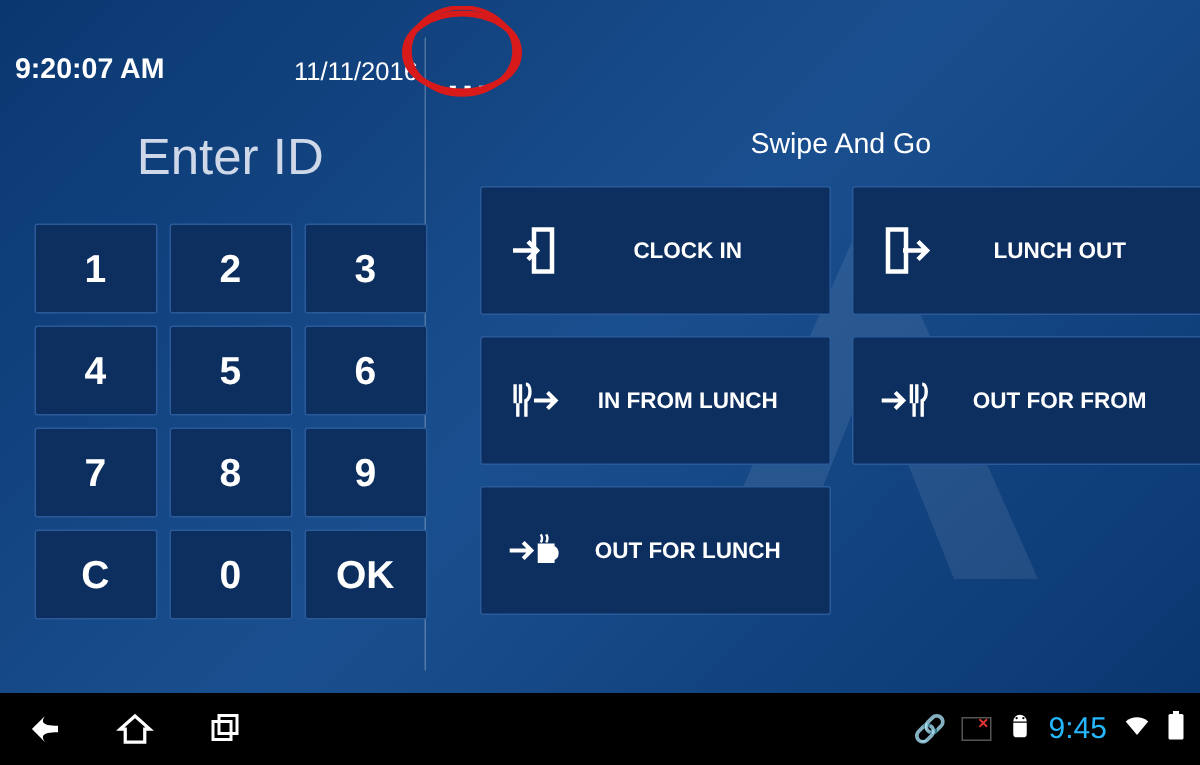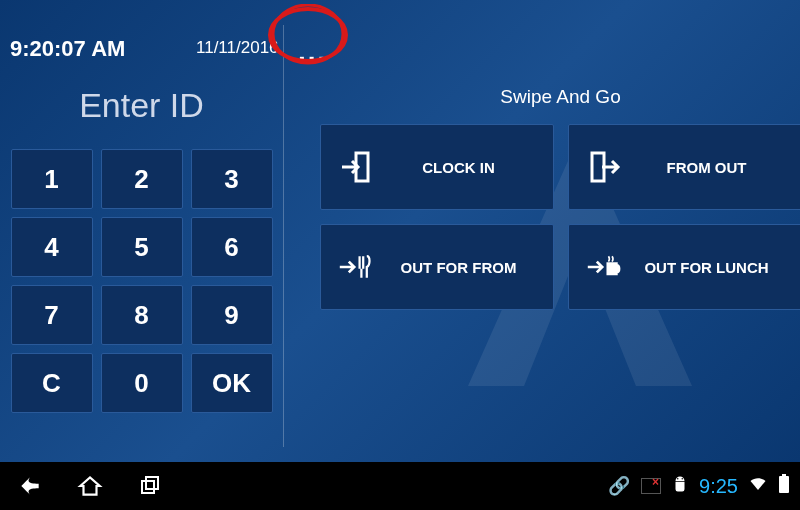--- a/index.html
+++ b/index.html
@@ -36,21 +36,21 @@
     position: absolute;
     top: 0;
     left: 0;
     right: 0;
     height: 60px;
     display: flex;
     align-items: center;
     color: #fff;
     font-size: 20px;
   }
-  .header .time { position:absolute; left:10px; top:36px; font-weight:600; font-size:22px;}
+  .header .time { position:absolute; left:10px; top:36px; font-weight:600; font-size:19px;}
   .header .date { position:absolute; left:196px; top:38px; font-size:17px;}
   .header .more { position:absolute; left:298px; top:36px; font-size:28px; font-weight:700; letter-spacing:2px; cursor:pointer;}
 
   
   .anno {
     position:absolute;
     left:266px; top:4px;
     width:85px; height:62px;
     pointer-events:none;
     z-index:10;
@@ -62,21 +62,21 @@
     left:283px;
     top:25px;
     bottom:15px;
     width:1px;
     background:rgba(255,255,255,0.25);
   }
 
   
   .left {
     position:absolute;
-    left:0; top:60px;
+    left:12px; top:60px;
     width:283px;
     height:402px;
     display:flex;
     flex-direction:column;
     align-items:center;
   }
   .enter-id {
     color:#cfd8e9;
     font-size:34px;
     font-weight:300;
@@ -244,23 +244,33 @@
         <span class="lbl">CLOCK IN</span>
       </div>
 
       <div class="action">
         <span class="ic">
           <svg viewBox="0 0 36 36">
               <rect x="6" y="4" width="12" height="28" fill="none" stroke="#fff" stroke-width="3"></rect>
               <path d="M16 18 H32 M26 12 L32 18 L26 24" stroke="#fff" stroke-width="3" fill="none"></path>
             </svg>
         </span>
-        <span class="lbl">FROM OUT</span>
-      </div>
-
+        <span class="lbl">LUNCH OUT</span>
+      </div>
+
+      <div class="action">
+        <span class="ic">
+          <svg viewBox="0 0 40 36">
+              <path d="M6 6 V20 M10 6 V20 M8 20 V30" stroke="#fff" stroke-width="2.5"></path>
+              <path d="M14 6 C18 6 18 16 14 18 V30" stroke="#fff" stroke-width="2.5" fill="none"></path>
+              <path d="M20 18 H36 M30 12 L36 18 L30 24" stroke="#fff" stroke-width="3" fill="none"></path>
+            </svg>
+        </span>
+        <span class="lbl">IN FROM LUNCH</span>
+      </div>
 
       <div class="action">
         <span class="ic">
           <svg viewBox="0 0 40 36">
               <path d="M2 18 H18 M12 12 L18 18 L12 24" stroke="#fff" stroke-width="3" fill="none"></path>
               <path d="M24 6 V20 M28 6 V20 M26 20 V30" stroke="#fff" stroke-width="2.5"></path>
               <path d="M32 6 C36 6 36 16 32 18 V30" stroke="#fff" stroke-width="2.5" fill="none"></path>
             </svg>
         </span>
         <span class="lbl">OUT FOR FROM</span>
@@ -303,21 +313,21 @@
   <div class="status">
     <span class="link-ic">🔗</span>
     <span class="term-ic"></span>
     <span>
       <svg width="18" height="18" viewBox="0 0 24 24" fill="#9fd4d4">
           <path d="M6 8 a6 6 0 0 1 12 0 H6 Z M6 9 H18 V19 a3 3 0 0 1 -3 3 H9 a3 3 0 0 1 -3 -3 Z"></path>
           <circle cx="9" cy="5" r="1" fill="#000"></circle>
           <circle cx="15" cy="5" r="1" fill="#000"></circle>
         </svg>
     </span>
-    <span class="status-time">9:25</span>
+    <span class="status-time">9:45</span>
     <span>
       <svg width="20" height="18" viewBox="0 0 24 24" fill="#26b8ff">
           <path d="M12 20 L2 8 C8 3 16 3 22 8 Z"></path>
         </svg>
     </span>
     <span>
       <svg width="12" height="20" viewBox="0 0 12 20" fill="#26b8ff">
           <rect x="1" y="2" width="10" height="17" rx="1"></rect>
           <rect x="4" y="0" width="4" height="2"></rect>
         </svg>

